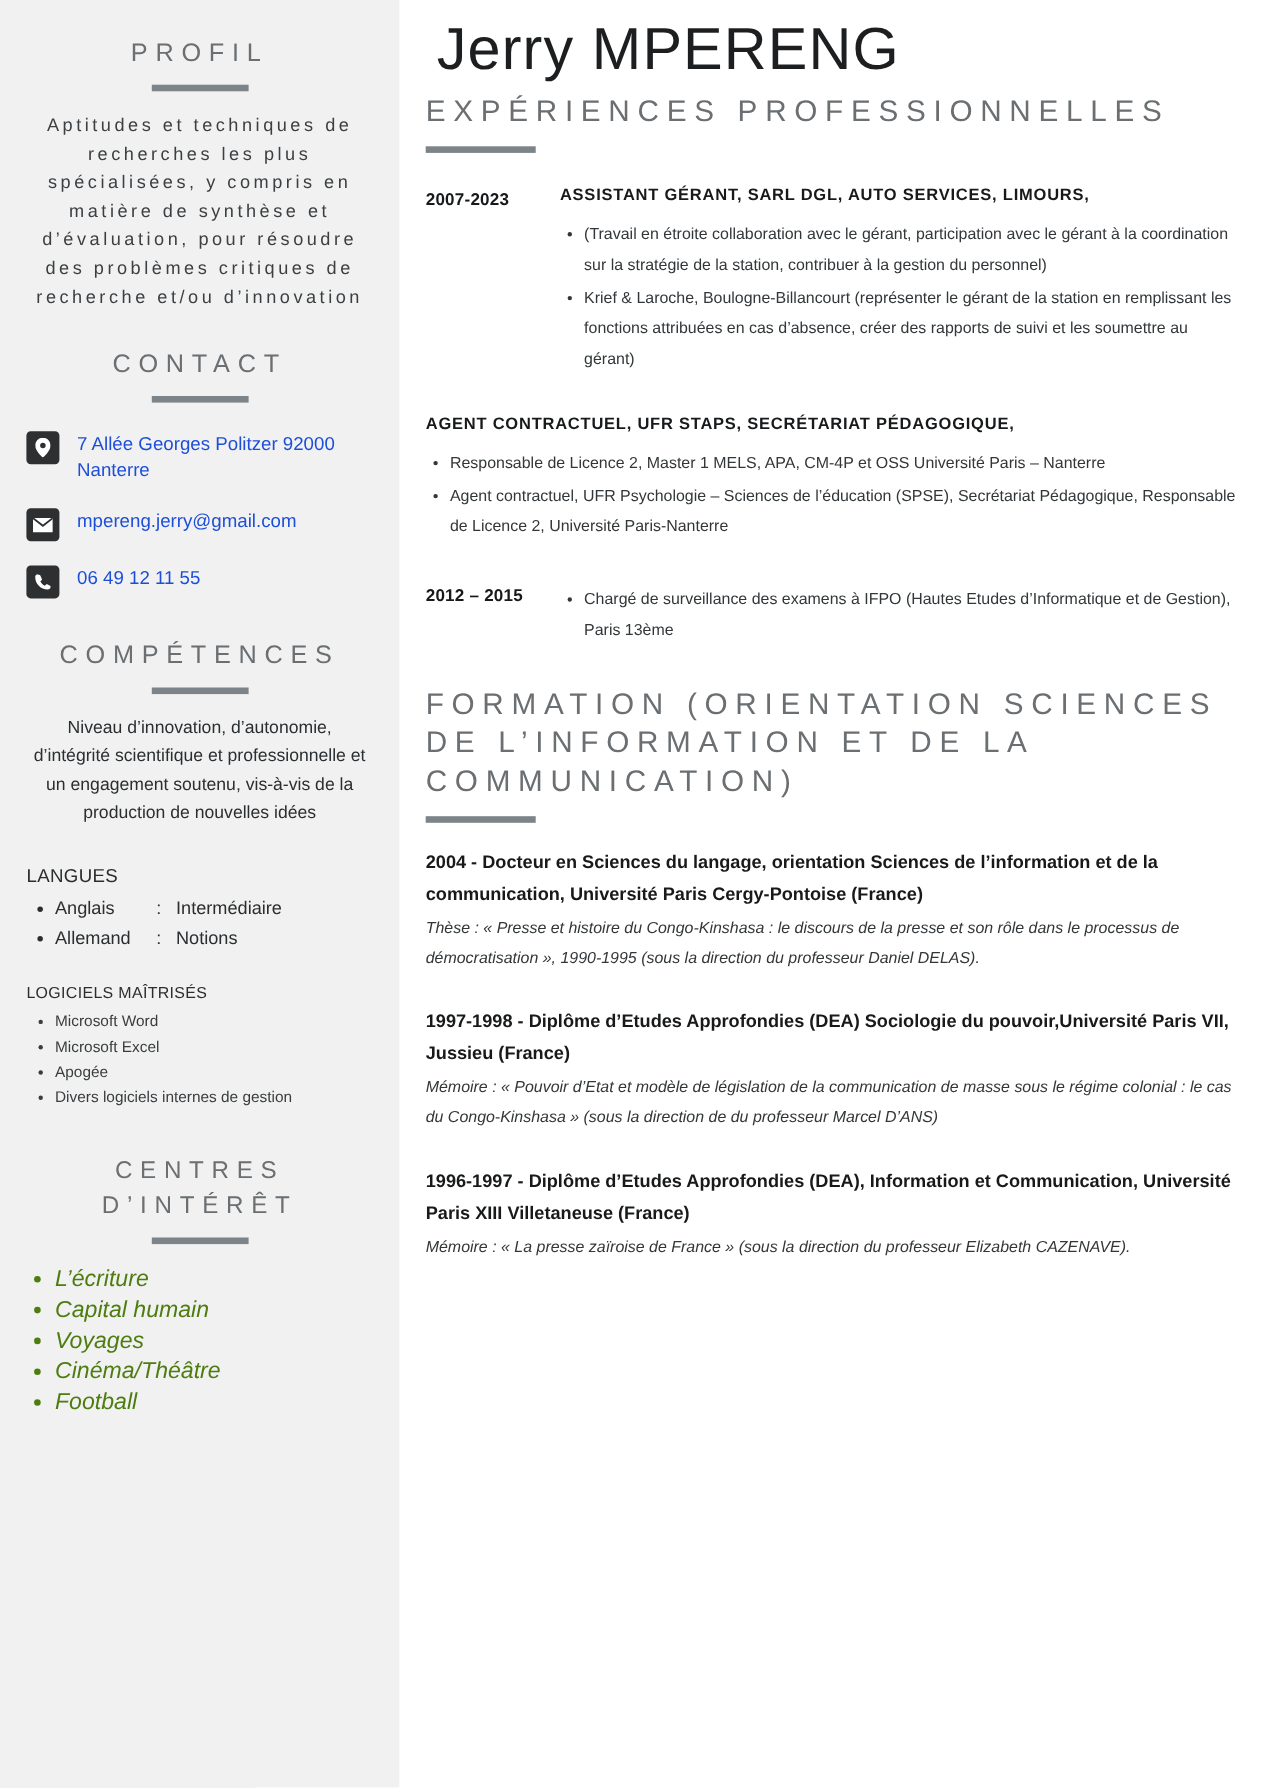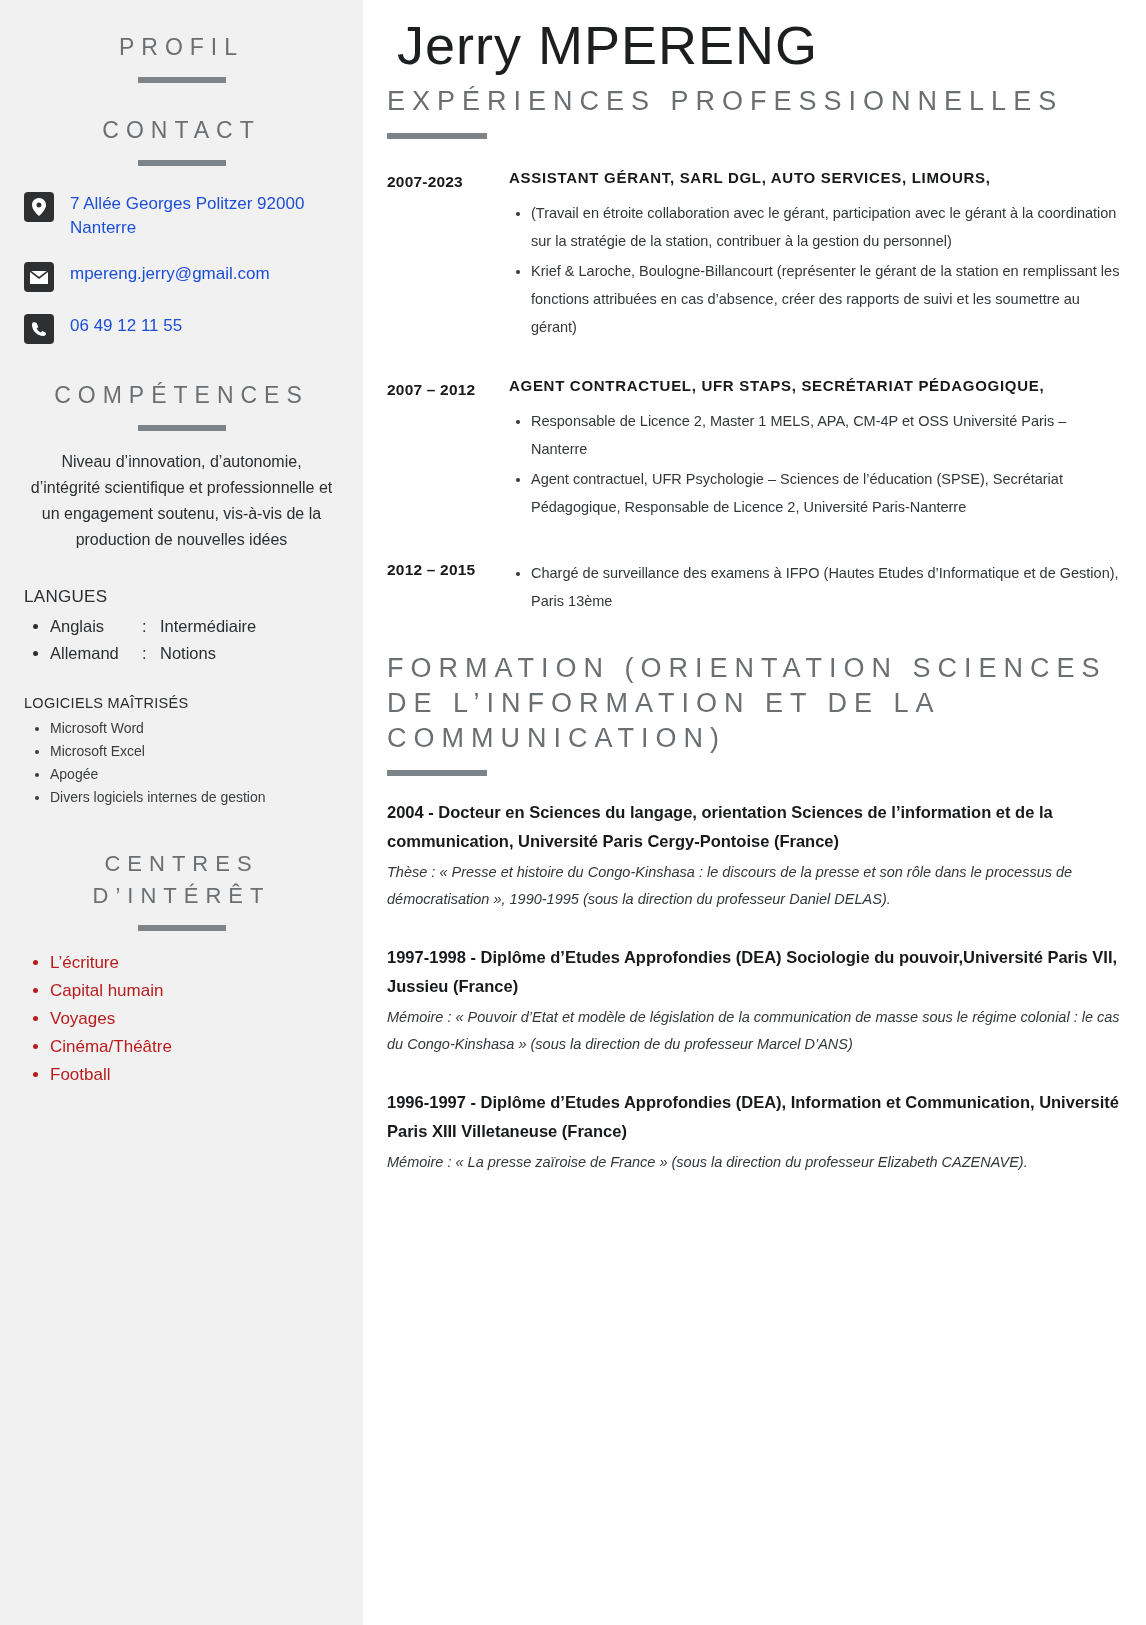--- a/index.html
+++ b/index.html
@@ -104,23 +104,24 @@
     font-size: 16.5px;
     line-height: 27px;
     color: #2b2e30;
   }
   ul.soft li {
     font-size: 14px;
     line-height: 23px;
     color: #3a3d3f;
   }
   ul.interests li {
-    font-size: 17px;
+    font-size: 21px;
     line-height: 28px;
-    color: #b91c1c;
+    color: #4d7c0f;
+    font-style: italic;
   }
   .lang-name { display: inline-block; min-width: 92px; }
   .lang-sep  { display: inline-block; width: 18px; }
 
   
   .main {
     flex: 1;
     box-sizing: border-box;
     padding: 8px 20px 20px 24px;
     position: relative;
@@ -196,20 +197,21 @@
 </style>
 </head>
 <body>
 
 <div class="page">
 
   <div class="sidebar">
 
     <div class="side-title">PROFIL</div>
     <div class="rule"></div>
+    <div class="profil-text">Aptitudes et techniques de recherches les plus spécialisées, y compris en matière de synthèse et d’évaluation, pour résoudre des problèmes critiques de recherche et/ou d’innovation</div>
 
     <div class="side-title" style="margin-top:34px;">CONTACT</div>
     <div class="rule"></div>
 
     <div class="contact-list">
       <div class="contact-row">
         <span class="cicon">
           <svg width="14" height="18" viewBox="0 0 14 18">
               <path d="M7 0C3.1 0 0 3.1 0 7c0 5.2 7 11 7 11s7-5.8 7-11c0-3.9-3.1-7-7-7zm0 9.5A2.5 2.5 0 1 1 7 4.5a2.5 2.5 0 0 1 0 5z" fill="#fff"></path>
             </svg>
@@ -281,21 +283,20 @@
       <div class="exp-body">
         <div class="exp-title">ASSISTANT GÉRANT, SARL DGL, AUTO SERVICES, LIMOURS,</div>
         <ul class="exp-list">
           <li>(Travail en étroite collaboration avec le gérant, participation avec le gérant à la coordination sur la stratégie de la station, contribuer à la gestion du personnel)</li>
           <li>Krief &amp; Laroche, Boulogne-Billancourt (représenter le gérant de la station en remplissant les fonctions attribuées en cas d’absence, créer des rapports de suivi et les soumettre au gérant)</li>
         </ul>
       </div>
     </div>
 
     <div class="exp">
-      <div class="exp-date">2007 – 2012</div>
       <div class="exp-body">
         <div class="exp-title">AGENT CONTRACTUEL, UFR STAPS, SECRÉTARIAT PÉDAGOGIQUE,</div>
         <ul class="exp-list">
           <li>Responsable de Licence 2, Master 1 MELS, APA, CM-4P et OSS Université Paris – Nanterre</li>
           <li>Agent contractuel, UFR Psychologie – Sciences de l’éducation (SPSE), Secrétariat Pédagogique, Responsable de Licence 2, Université Paris-Nanterre</li>
         </ul>
       </div>
     </div>
 
     <div class="exp">

